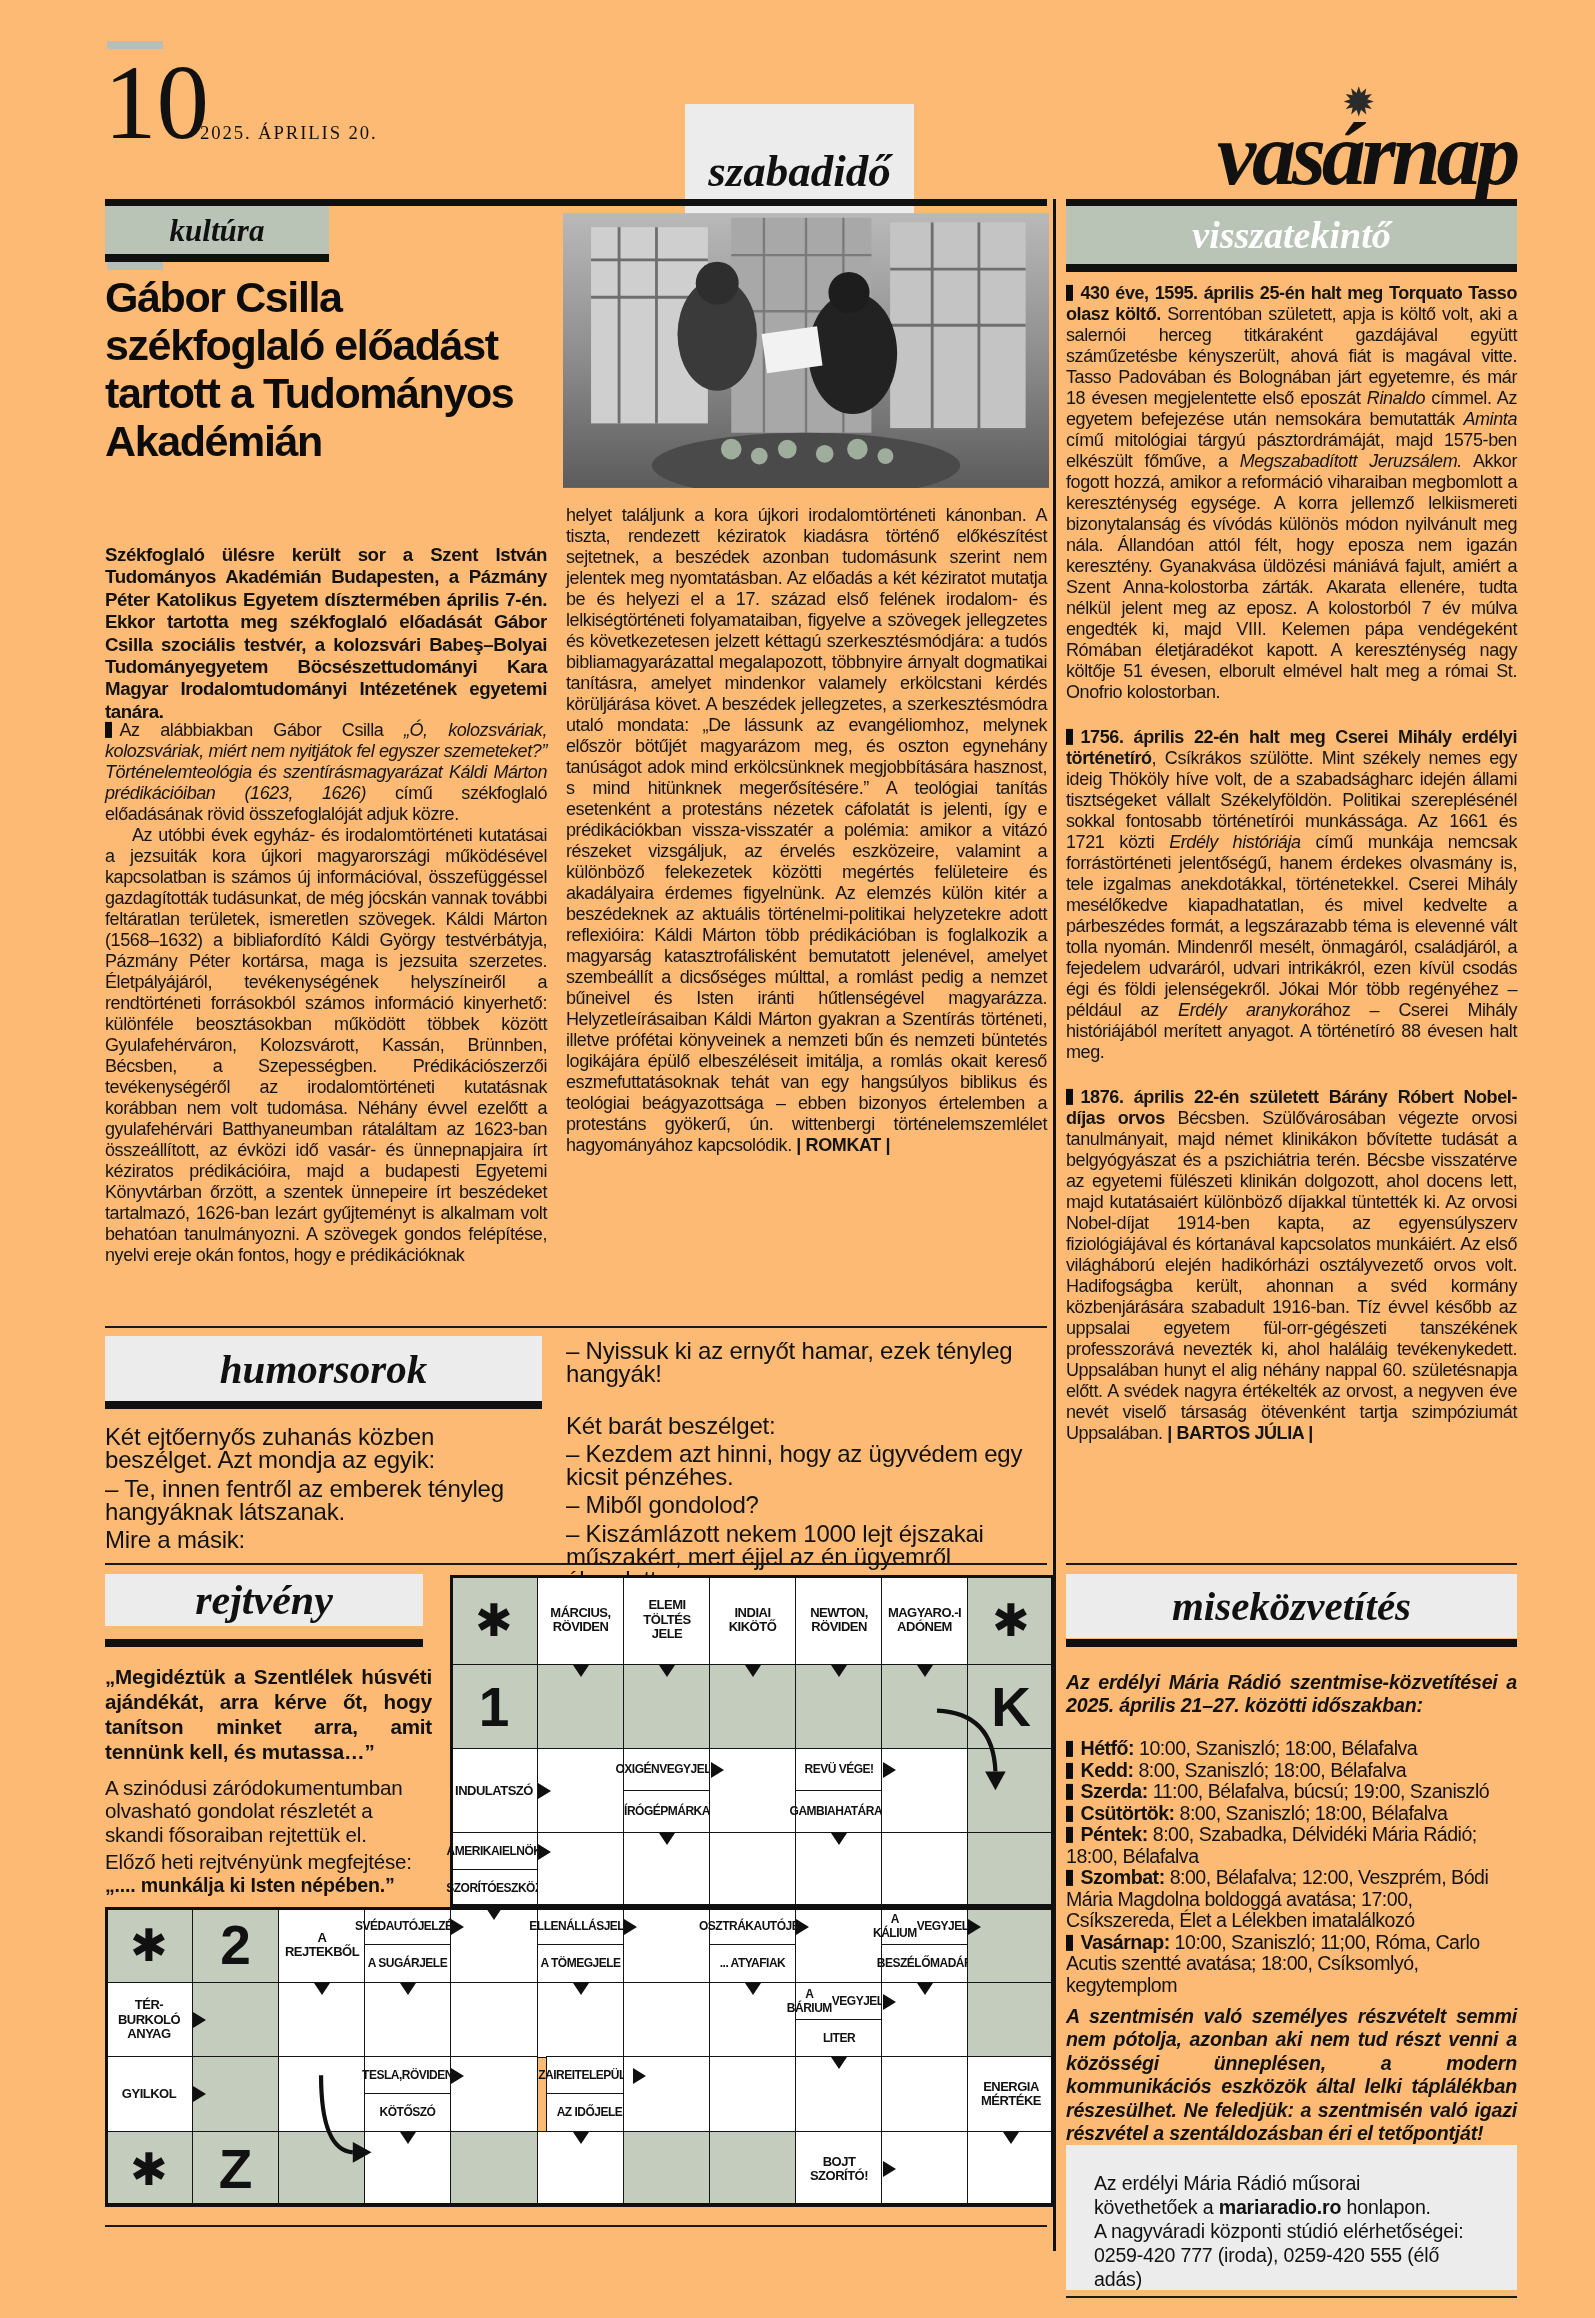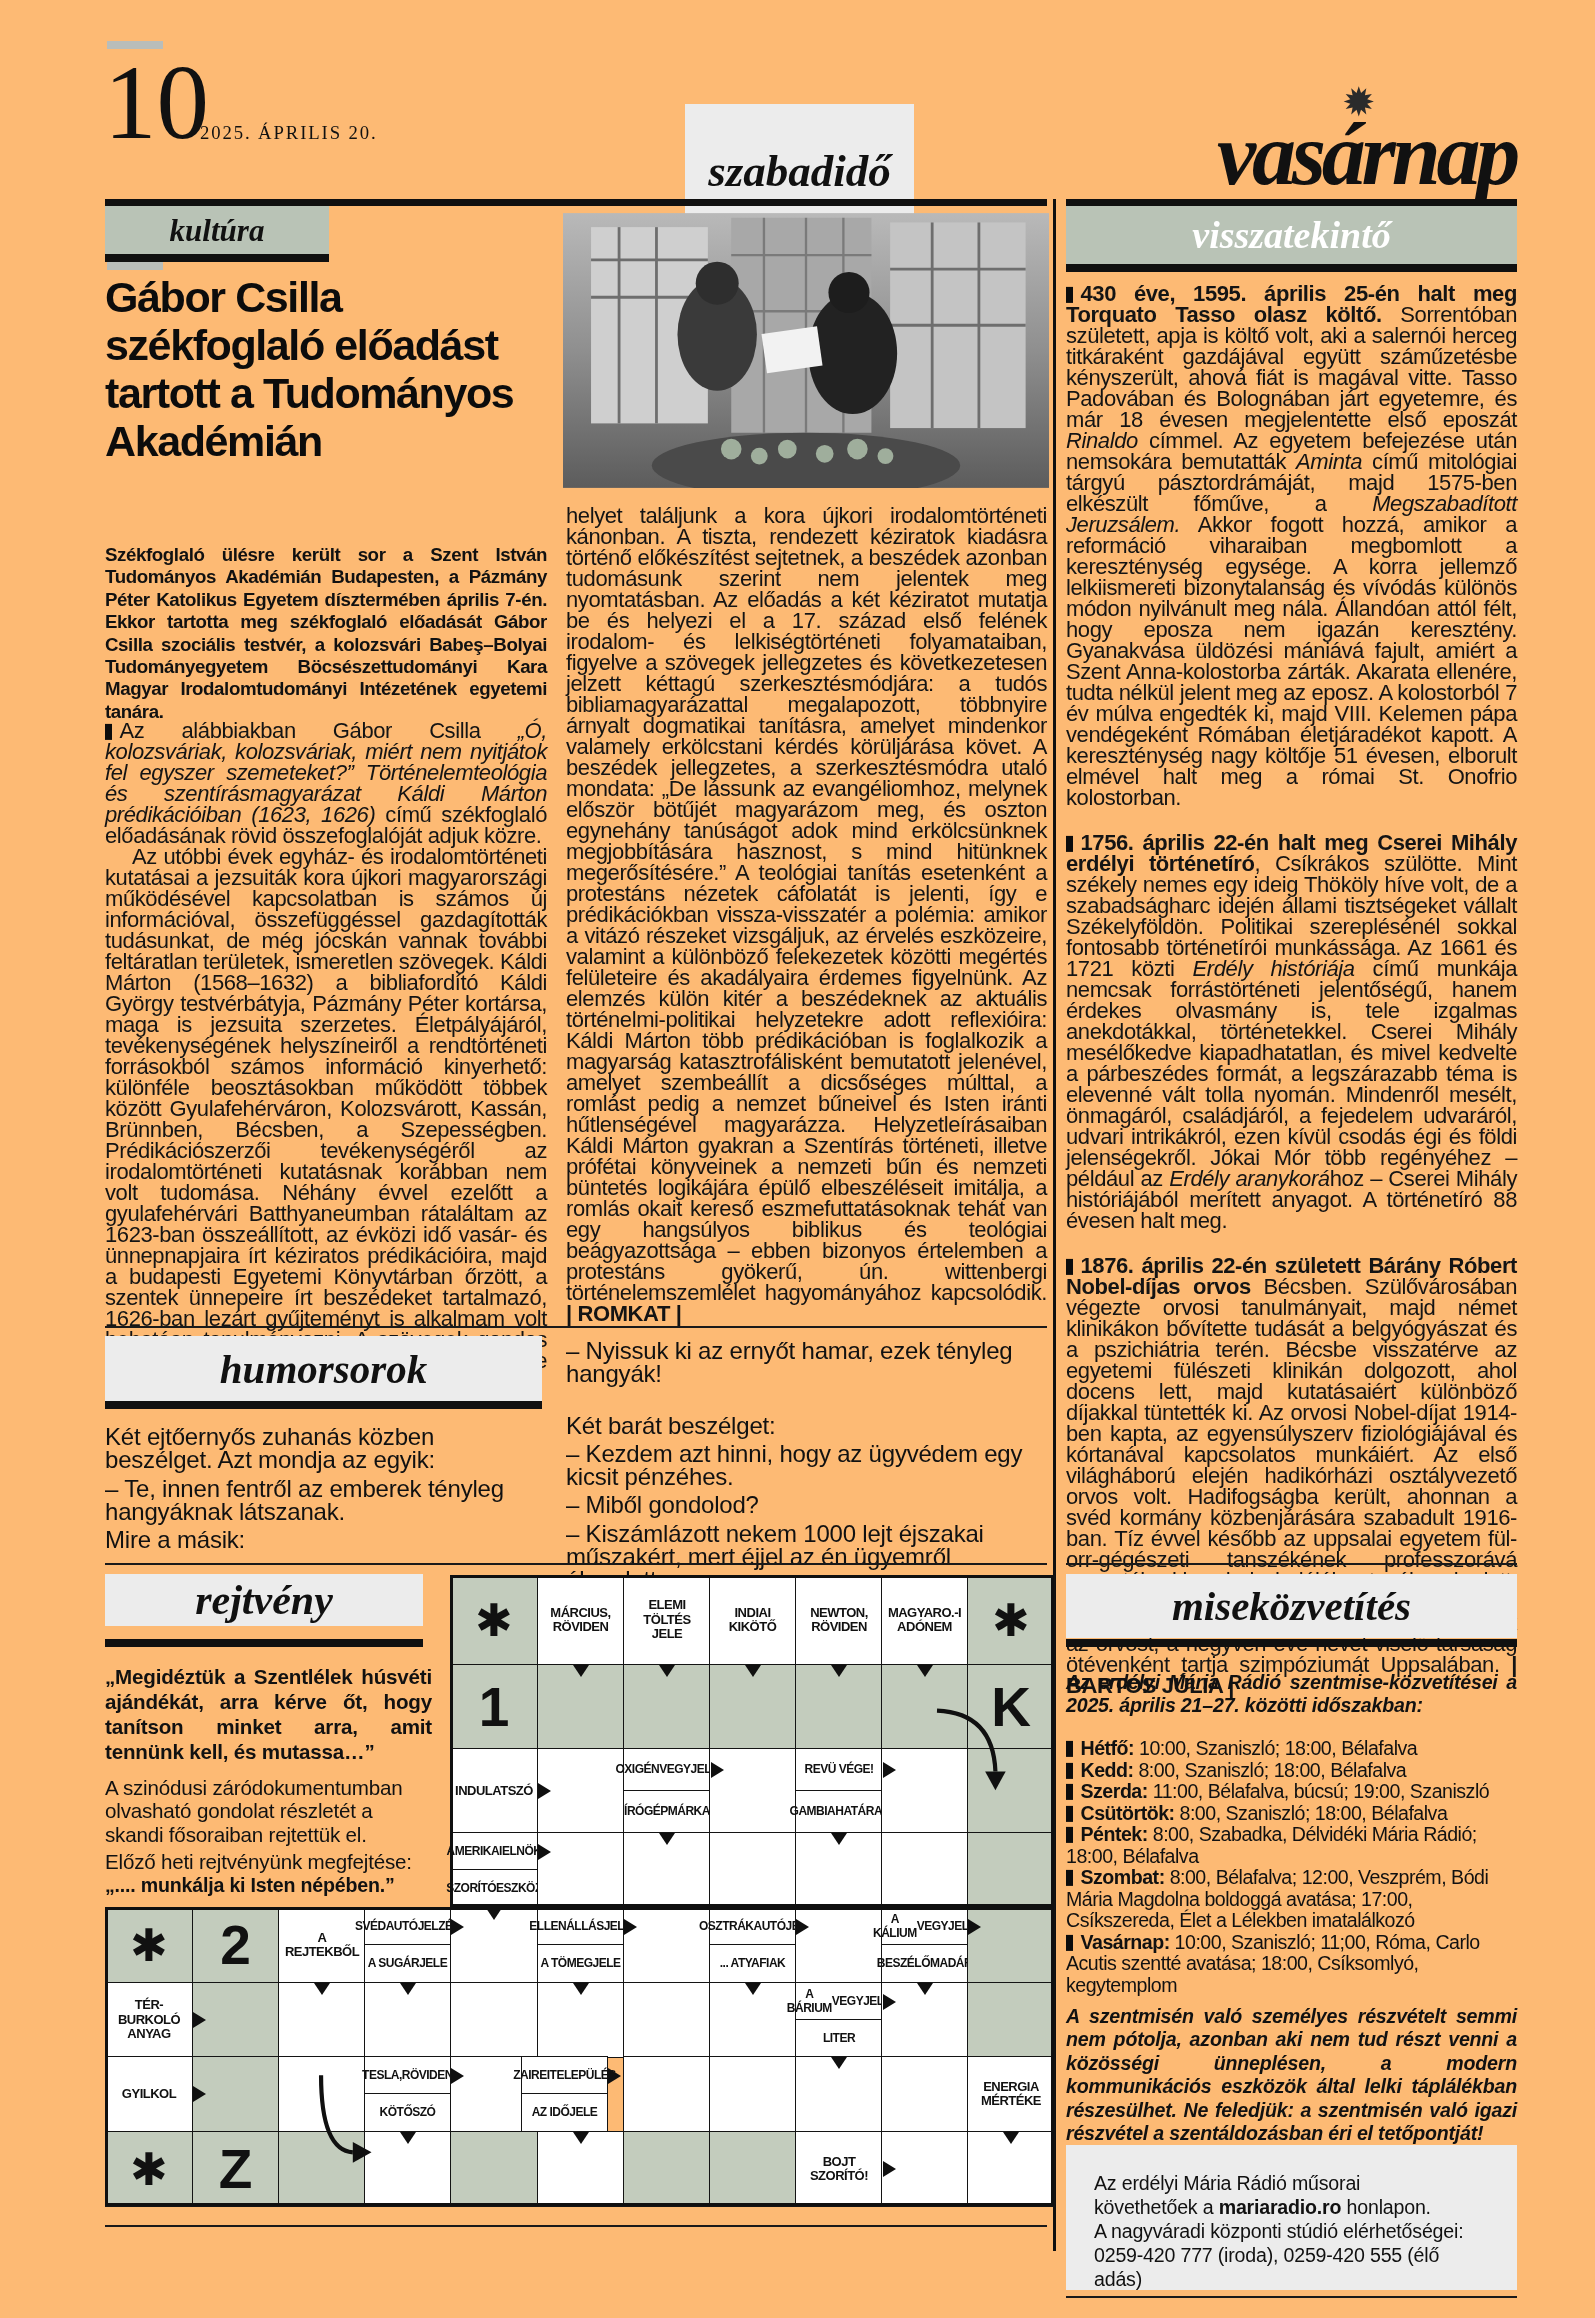--- a/index.html
+++ b/index.html
@@ -5,21 +5,21 @@
   html,body{margin:0;padding:0;background:#fff;}
   #page{position:relative;width:1595px;height:2319px;background:#fdba74;overflow:hidden;
         font-family:"Liberation Sans","DejaVu Sans",sans-serif;color:#111;}
   .abs{position:absolute;}
   .serif{font-family:"Liberation Serif","DejaVu Serif",serif;}
   .tagbox{display:flex;align-items:center;justify-content:center;}
   .tagtext{font-family:"Liberation Serif","DejaVu Serif",serif;font-style:italic;font-weight:bold;}
   .bar{background:#101010;}
   .graybar{background:#b9bdb9;}
   .rule{background:#1a1a1a;}
-  .body-col{font-size:22px;line-height:21px;text-align:justify;letter-spacing:-0.4px;color:#141414;}
+  .body-col{font-size:18px;line-height:21px;text-align:justify;letter-spacing:-0.4px;color:#141414;}
   .para{margin:0;}
   .para.indent{text-indent:27px;}
   .sq{display:inline-block;width:7px;height:16px;background:#0c0c0c;margin-right:7.5px;transform:translateY(1.9px);}
   .headline{font-weight:bold;font-size:43px;line-height:48px;letter-spacing:-1.4px;color:#0c0c0c;}
   .lede{font-weight:bold;font-size:18.7px;line-height:22.4px;text-align:justify;letter-spacing:-0.4px;}
   .vissza-item{margin-bottom:24px;}
   .humor{font-size:24px;line-height:23.4px;letter-spacing:-0.2px;}
   .humor .para{margin-bottom:4.7px;}
   .mise-intro,.mise-close{font-style:italic;font-weight:bold;font-size:19.6px;line-height:23.4px;text-align:justify;letter-spacing:-0.2px;}
   .mise-list{font-size:19.6px;line-height:21.5px;letter-spacing:-0.5px;}
@@ -397,21 +397,21 @@
         <div class="half top">
           <div>TESLA,</div>
           <div>RÖVIDEN</div>
         </div>
         <div class="half bot">
           <div>KÖTŐSZÓ</div>
         </div>
         <div class="arr-right" style="top: 25%; transform: translateY(-50%);"></div>
       </div>
       <div class="cell" style="left: 450px; top: 2056px; width: 88px; height: 76px;"></div>
-      <div class="cell" style="left: 521px; top: 2056px; width: 87px; height: 76px; padding-left: 16px;">
+      <div class="cell" style="left: 546px; top: 2056px; width: 87px; height: 76px; padding-left: 16px;">
         <div class="half top">
           <div>ZAIREI</div>
           <div>TELEPÜLÉS</div>
         </div>
         <div class="half bot">
           <div>AZ IDŐ</div>
           <div>JELE</div>
         </div>
         <div class="arr-right" style="top: 25%; transform: translateY(-50%);"></div>
       </div>

